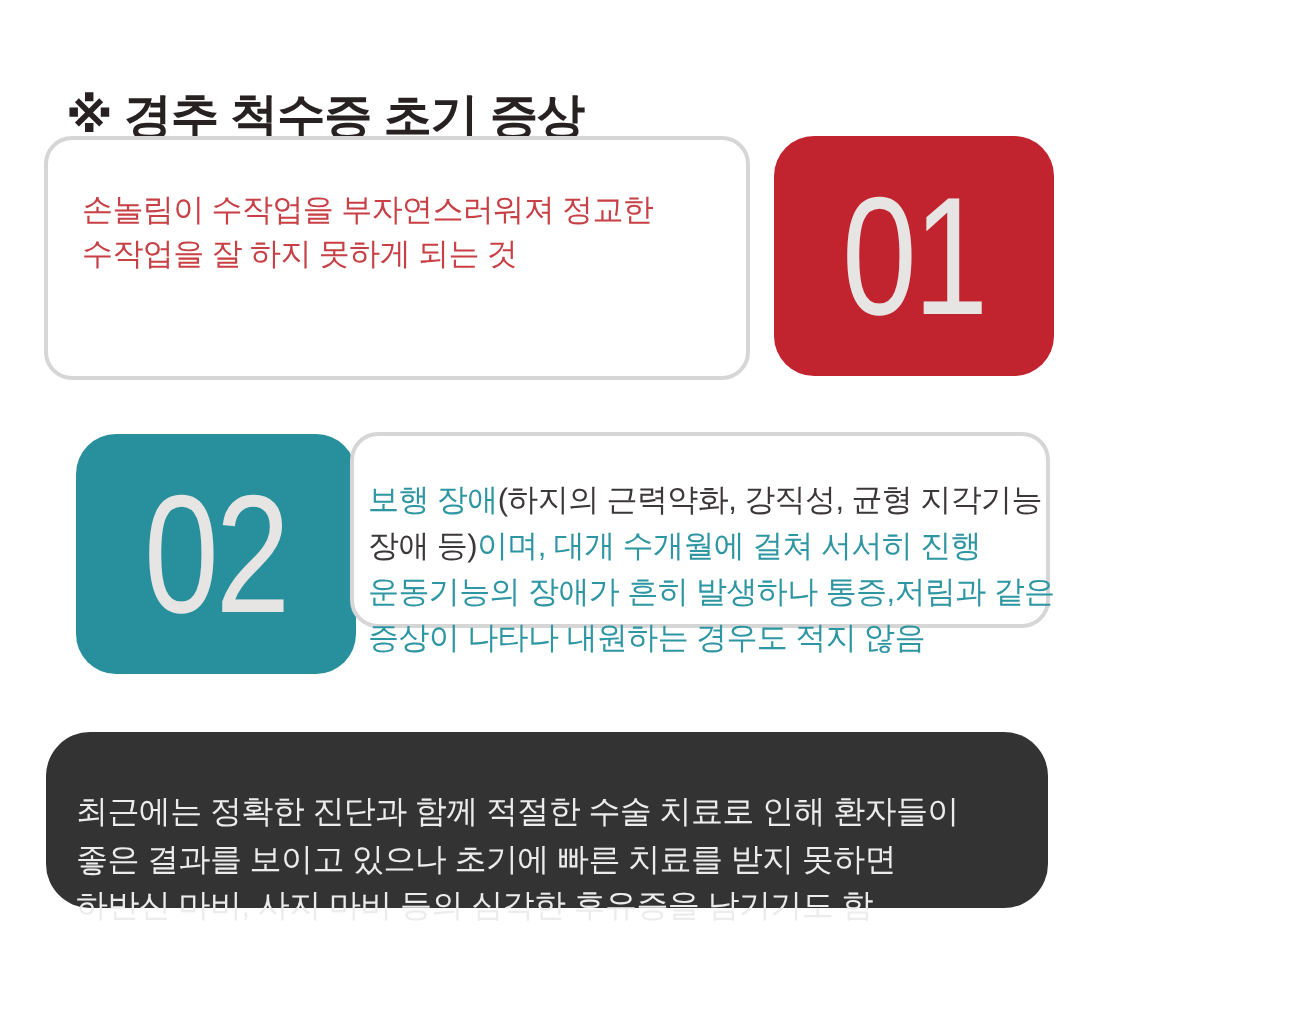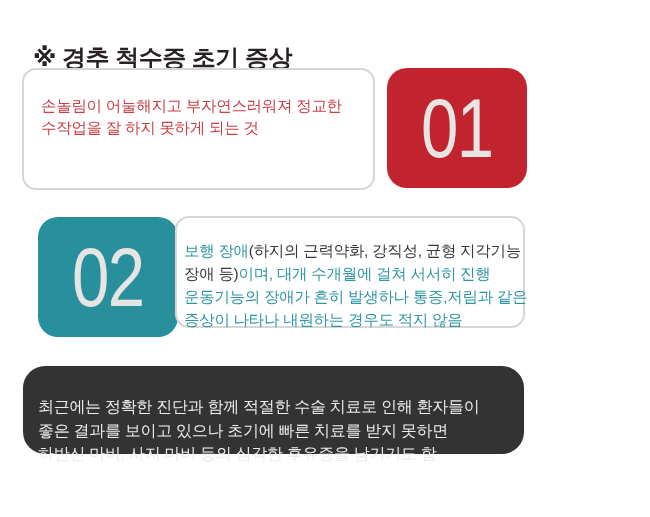--- a/index.html
+++ b/index.html
@@ -12,21 +12,21 @@
   .page-title{
     position:absolute;left:18px;top:26px;
     font-size:24px;font-weight:bold;color:#272122;letter-spacing:-0.5px;margin-left:15px;
   }
 
   .panel{
     position:absolute;background:#ffffff;
     border:2px solid #d6d6d6;border-radius:14px;box-sizing:border-box;
   }
   .panel-1{left:22px;top:68px;width:353px;height:122px;padding:25px 14px 0 17px;}
-  .panel-2{left:175px;top:216px;width:350px;height:112px;padding:21px 8px 0 7px;}
+  .panel-2{left:175px;top:216px;width:350px;height:98px;padding:21px 8px 0 7px;}
 
   .body-text{font-size:15.5px;line-height:22px;letter-spacing:-0.3px;}
   .panel-2 .body-text{line-height:23px;}
   .line{display:block;white-space:nowrap;}
   .t-red{color:#c74046;}
   .t-teal{color:#2e96a3;}
   .t-dark{color:#3c3738;}
 
   .numbox{
     position:absolute;width:140px;height:120px;border-radius:20px;
@@ -48,21 +48,21 @@
 </style>
 </head>
 <body>
 
 <div class="canvas">
 
   <h1 class="page-title">※ 경추 척수증 초기 증상</h1>
 
   <div class="panel panel-1">
     <div class="body-text">
-      <span class="line t-red">손놀림이 어눌해지고 부자연스러워져 정교한</span>
+      <span class="line t-red">손놀림이 수작업을 부자연스러워져 정교한</span>
       <span class="line t-red">수작업을 잘 하지 못하게 되는 것</span>
     </div>
   </div>
   <div class="numbox numbox-1">
     <span class="digits">01</span>
   </div>
 
   <div class="numbox numbox-2">
     <span class="digits">02</span>
   </div>

